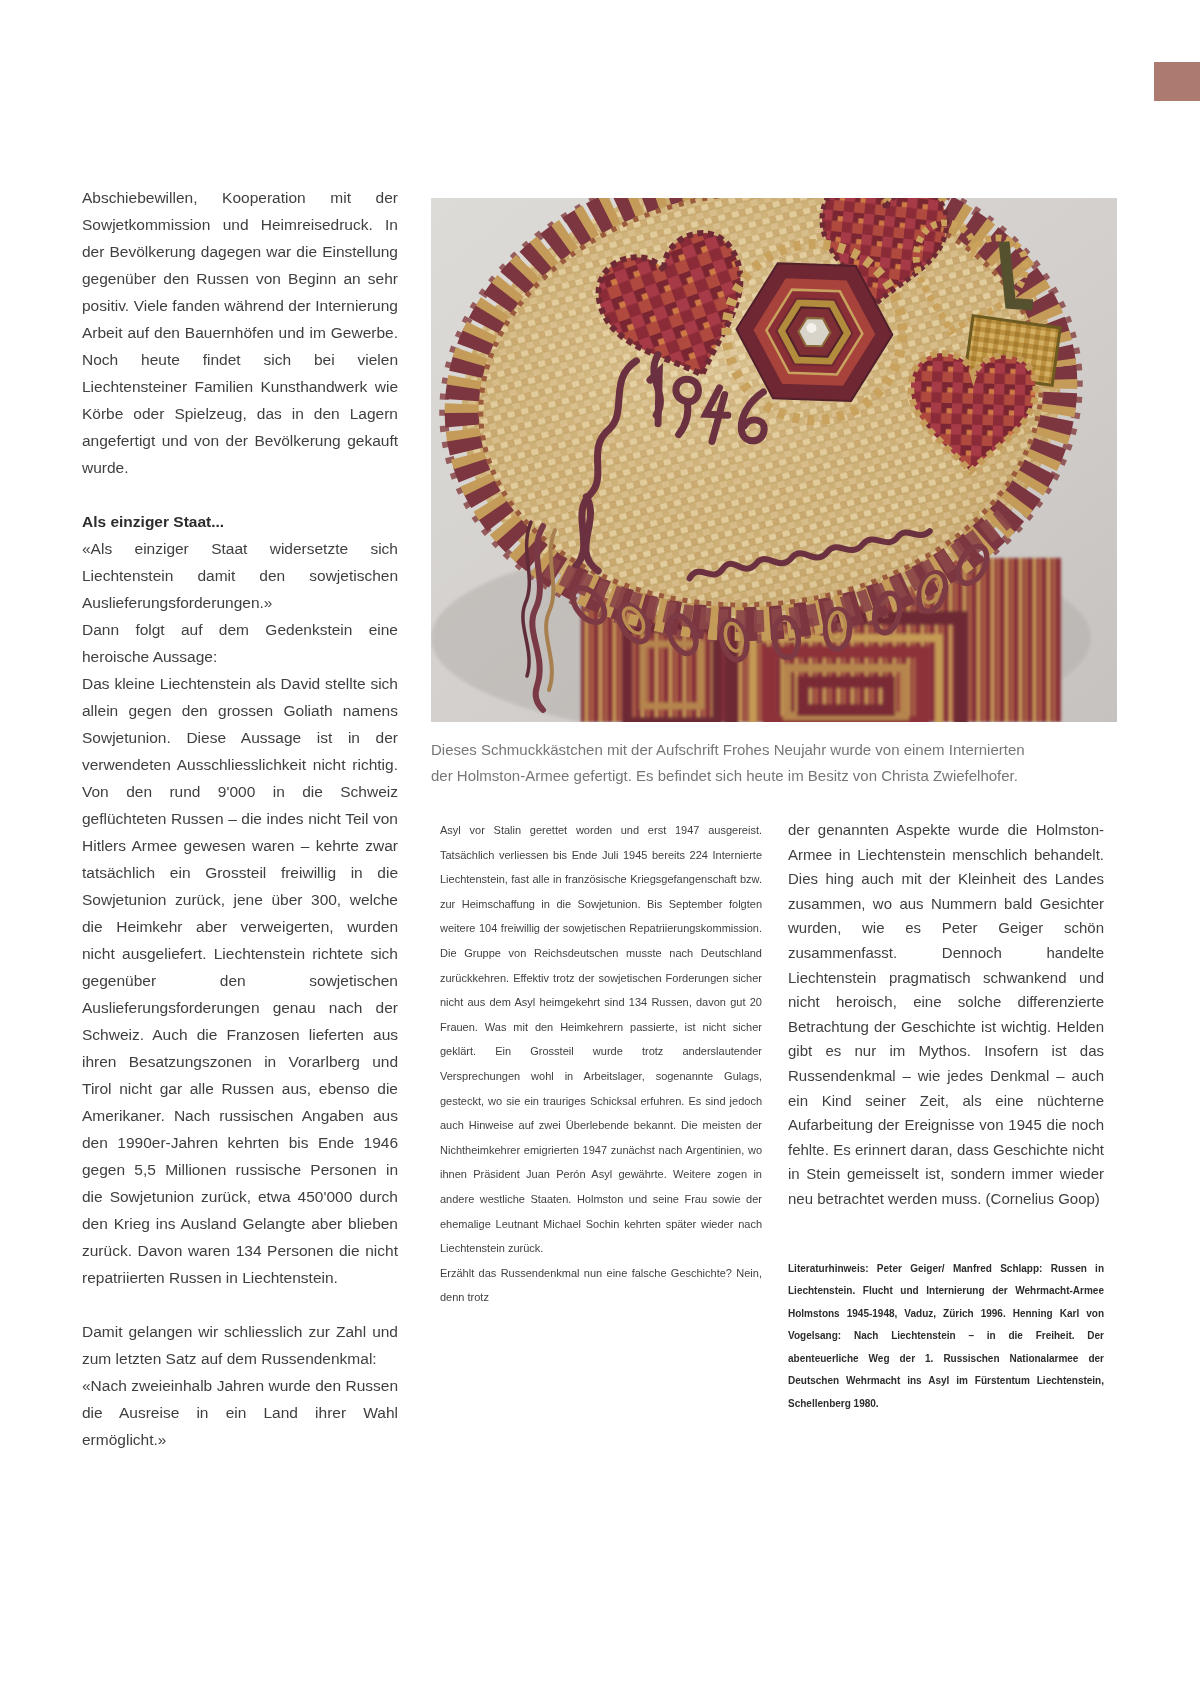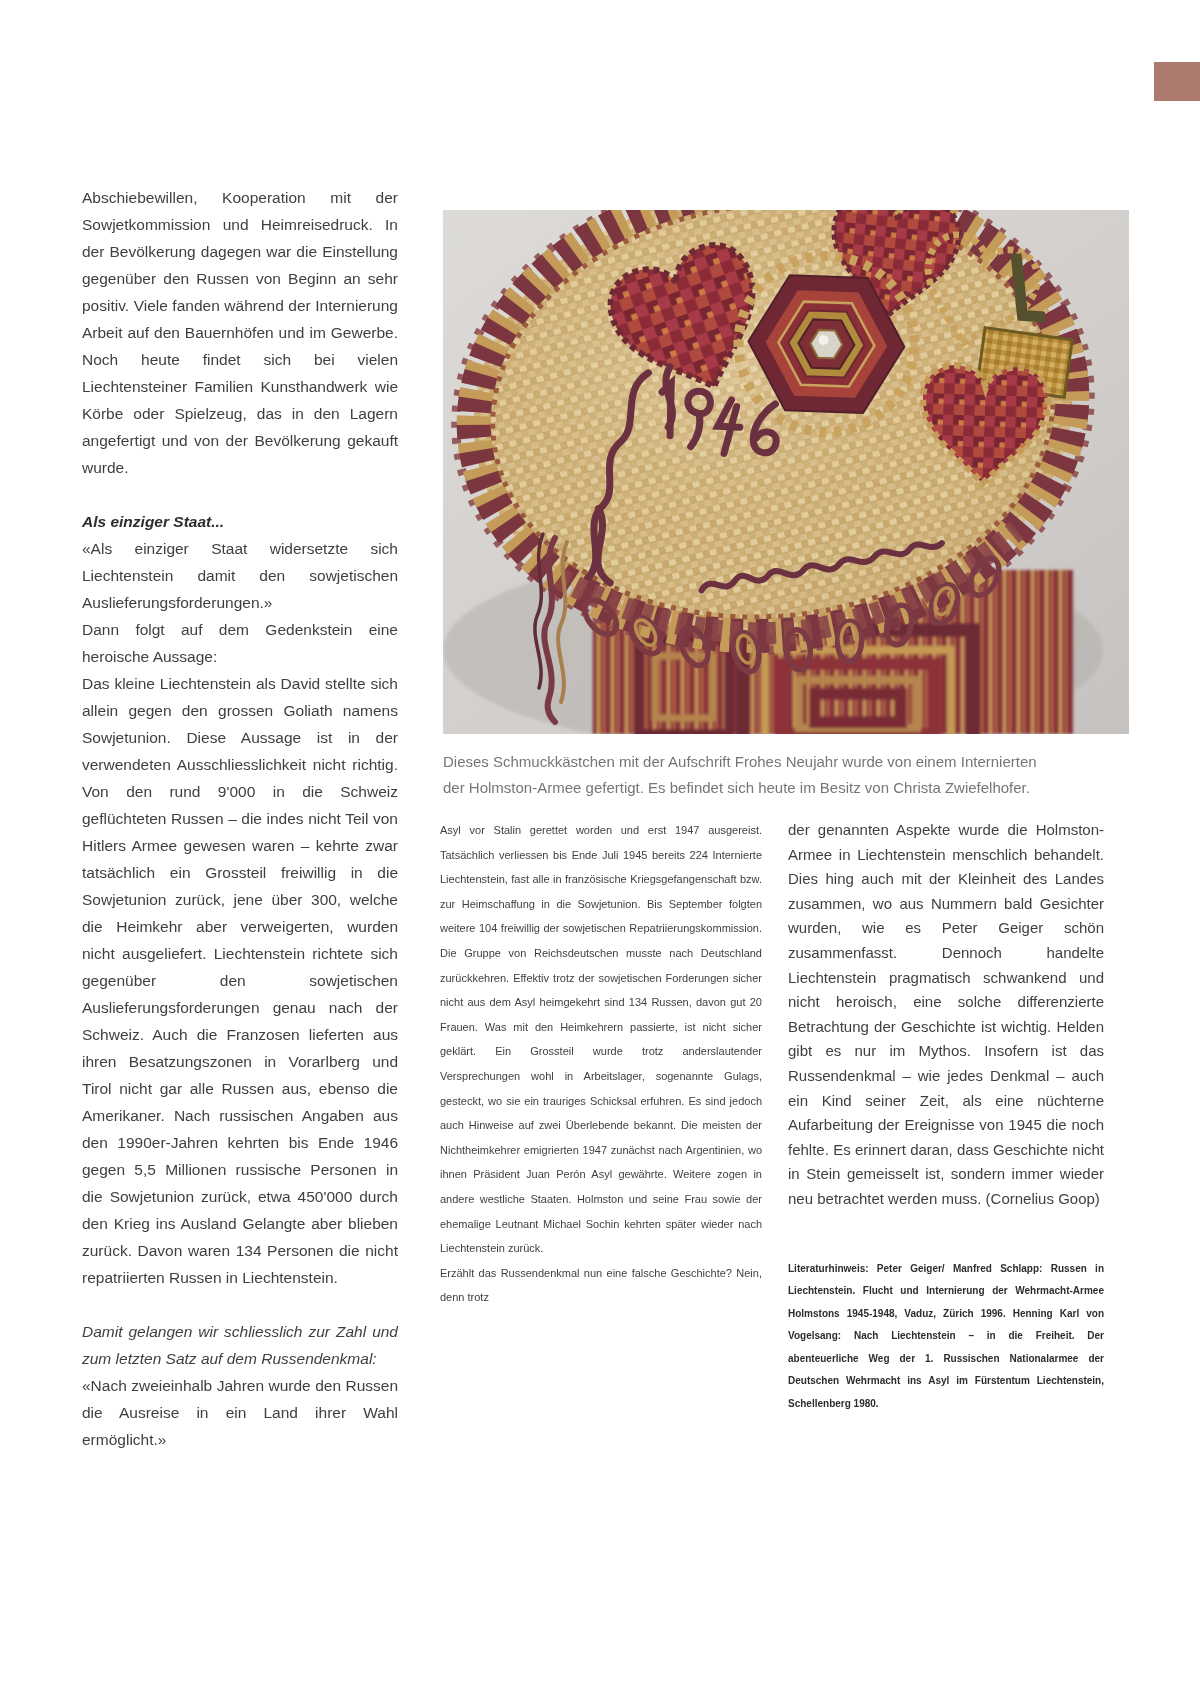--- a/index.html
+++ b/index.html
@@ -7,23 +7,23 @@
     position:relative;width:1200px;height:1506px;background:#ffffff;
     font-family:"Liberation Sans",sans-serif;color:#3f3f3f;overflow:hidden;
   }
   .corner-mark{position:absolute;left:1154px;top:62px;width:46px;height:39px;background:#ac7a6e;}
   .col{position:absolute;text-align:justify;}
   .col p{margin:0;hyphens:auto;-webkit-hyphens:auto;}
   .col-left{left:82px;top:184px;width:316px;height:1414px;font-size:15.5px;line-height:27px;}
   .col-mid{left:440px;top:818px;width:322px;height:779px;font-size:11px;line-height:24.6px;}
   .col-right{left:788px;top:818px;width:316px;height:779px;font-size:15px;line-height:24.6px;}
   .heading{font-weight:bold;color:#2d2d2d;text-align:left;}
-  .gap{margin-top:27px !important;font-style:italic;}
+  .gap{margin-top:27px !important;}
   .literature{font-weight:bold;color:#2d2d2d;font-size:10px;line-height:22.5px;margin-top:46px !important;}
-  figure{position:absolute;left:431px;top:198px;width:686px;margin:12px;}
+  figure{position:absolute;left:431px;top:198px;width:686px;margin:0;}
   .photo{width:686px;height:524px;overflow:hidden;background:#d2cfcc;}
   figcaption{
     margin-top:15px;width:604px;font-size:15px;line-height:25.5px;
     color:#767676;text-align:left;
   }
   .footer{
     position:absolute;left:82px;top:1640px;width:1022px;
     display:flex;justify-content:flex-end;align-items:baseline;
     font-size:17px;color:#9e9e9e;gap:2px;
   }

